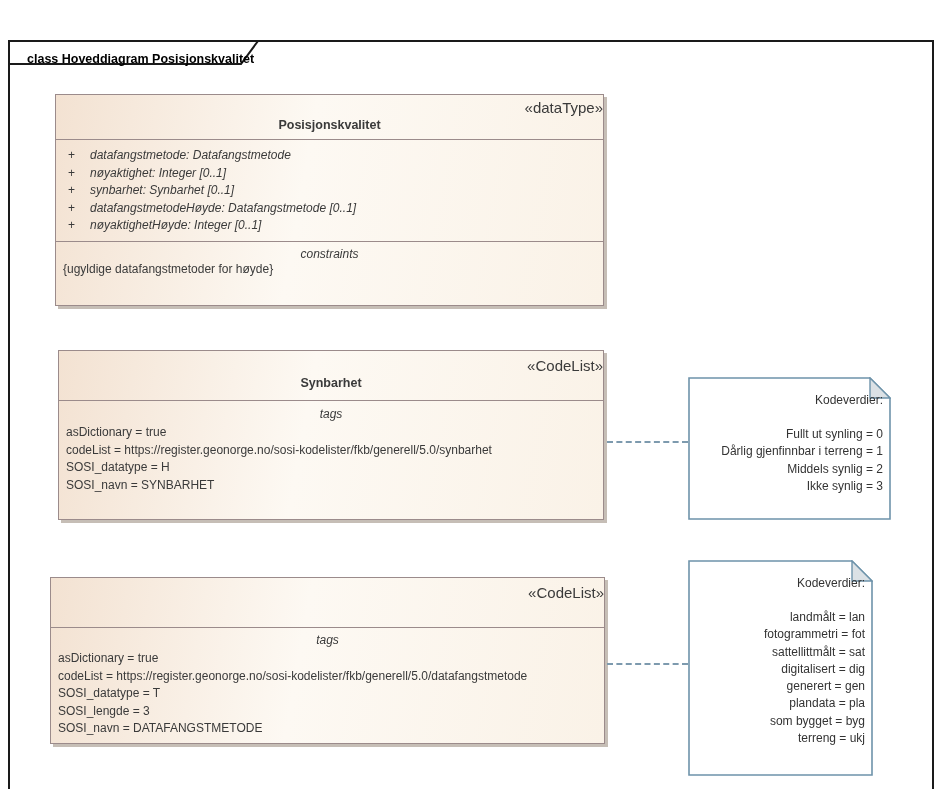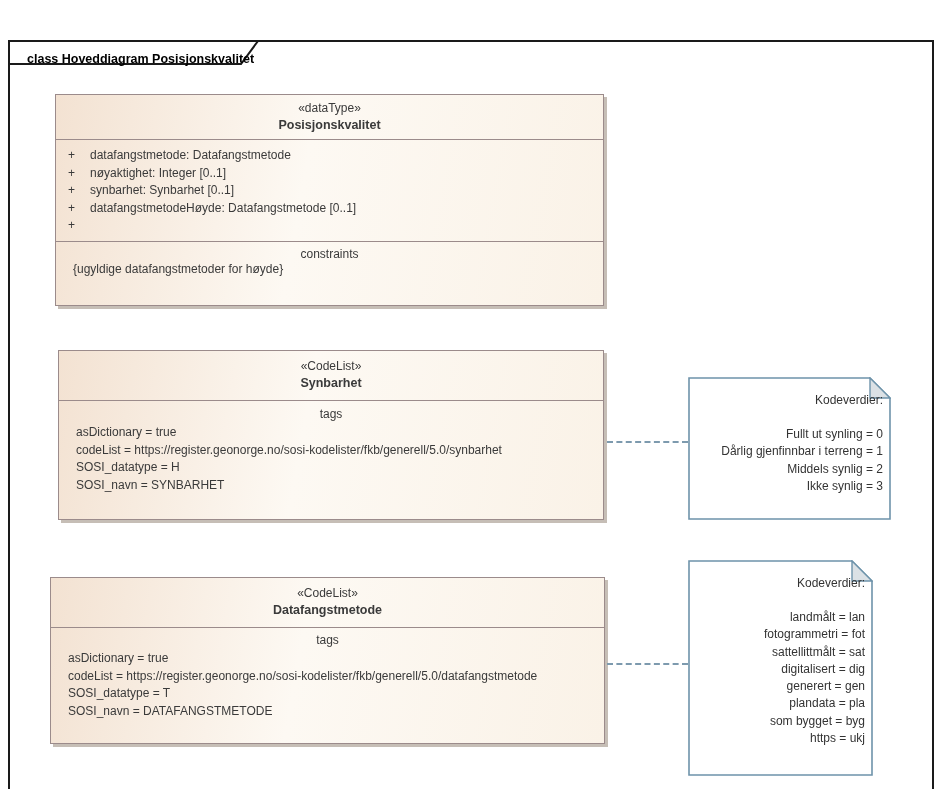--- a/index.html
+++ b/index.html
@@ -17,28 +17,28 @@
     position:absolute; left:19px; top:12px; font-weight:bold; font-size:12.5px;
     color:#000; white-space:nowrap;
   }
   .uml-box {
     position:absolute;
     background:linear-gradient(100deg, #f3e2d2 0%, #fdf9f3 45%, #faf2e7 100%);
     border:1px solid #9b8b8b;
     box-shadow:3px 3px 0 #c6beb6;
   }
   .uml-header { border-bottom:1px solid #9b8b8b; text-align:center; }
-  .stereotype { font-size:12px; line-height:14px; }
+  .stereotype { font-size:15px; line-height:14px;text-align:right; }
   .class-name { font-size:12.5px; font-weight:bold; line-height:16px; margin-top:2px; }
   .attr-section { }
   .attr-row { display:flex; line-height:17.5px; font-size:12px; white-space:nowrap; }
   .attr-vis { flex:none; width:21px; padding-left:12px; }
-  .attr-text { flex:none; padding-left:13px; }
-  .compartment-label { text-align:center; font-size:12px; }
-  .plain-line { padding-left:17px; font-size:12px; line-height:17.5px; white-space:nowrap; }
+  .attr-text { flex:none; padding-left:13px;font-style:italic; }
+  .compartment-label { text-align:center; font-style:italic; font-size:12px; }
+  .plain-line { padding-left:7px; font-size:12px; line-height:17.5px; white-space:nowrap; }
   .constraint-section { border-top:1px solid #9b8b8b; }
   .note { position:absolute; }
   .note-svg { position:absolute; left:0; top:0; }
   .note-body { position:relative; padding:15px 8px 0 13px; font-size:12px; color:#333;text-align:right; }
   .note-title { line-height:17px; margin-bottom:17px; }
   .note-line { line-height:17.3px; white-space:nowrap; }
   .connector { position:absolute; height:0; border-top:2px dashed #7d9aae; }
 </style>
 </head>
 <body>
@@ -71,20 +71,21 @@
       <div class="attr-row">
         <span class="attr-vis">+</span>
         <span class="attr-text">synbarhet: Synbarhet [0..1]</span>
       </div>
       <div class="attr-row">
         <span class="attr-vis">+</span>
         <span class="attr-text">datafangstmetodeHøyde: Datafangstmetode [0..1]</span>
       </div>
       <div class="attr-row">
         <span class="attr-vis">+</span>
+        <span class="attr-text">nøyaktighetHøyde: Integer [0..1]</span>
       </div>
     </div>
     <div class="constraint-section">
       <div class="compartment-label" style="padding-top:5px;">constraints</div>
       <div class="plain-line">{ugyldige datafangstmetoder for høyde}</div>
     </div>
   </div>
 
   <div class="uml-box" style="left:58px; top:318px; width:546px; height:170px;">
     <div class="uml-header" style="height:50px; padding-top:8px;">
@@ -96,27 +97,27 @@
       <div class="plain-line">asDictionary = true</div>
       <div class="plain-line">codeList = https://register.geonorge.no/sosi-kodelister/fkb/generell/5.0/synbarhet</div>
       <div class="plain-line">SOSI_datatype = H</div>
       <div class="plain-line">SOSI_navn = SYNBARHET</div>
     </div>
   </div>
 
   <div class="uml-box" style="left:50px; top:545px; width:555px; height:167px;">
     <div class="uml-header" style="height:50px; padding-top:8px;">
       <div class="stereotype">«CodeList»</div>
-      <div class="class-name">Datafangstmetode</div>
     </div>
     <div>
       <div class="compartment-label" style="padding-top:5px; padding-bottom:3px;">tags</div>
       <div class="plain-line">asDictionary = true</div>
       <div class="plain-line">codeList = https://register.geonorge.no/sosi-kodelister/fkb/generell/5.0/datafangstmetode</div>
       <div class="plain-line">SOSI_datatype = T</div>
+      <div class="plain-line">SOSI_lengde = 3</div>
       <div class="plain-line">SOSI_navn = DATAFANGSTMETODE</div>
     </div>
   </div>
 
   <div class="connector" style="left:607px; top:409px; width:81px;"></div>
   <div class="connector" style="left:607px; top:631px; width:81px;"></div>
 
   <div class="note" style="left:688px; top:345px; width:203px; height:143px;">
     <svg class="note-svg" width="203" height="143" viewBox="0 0 203 143">
       <path d="M1,1 L182,1 L202,21 L202,142 L1,142 Z" fill="#ffffff" stroke="#6e93aa" stroke-width="1.6" stroke-linejoin="miter"></path>
@@ -138,17 +139,17 @@
     </svg>
     <div class="note-body">
       <div class="note-title">Kodeverdier:</div>
       <div class="note-line">landmålt = lan</div>
       <div class="note-line">fotogrammetri = fot</div>
       <div class="note-line">sattellittmålt = sat</div>
       <div class="note-line">digitalisert = dig</div>
       <div class="note-line">generert = gen</div>
       <div class="note-line">plandata = pla</div>
       <div class="note-line">som bygget = byg</div>
-      <div class="note-line">https = ukj</div>
+      <div class="note-line">terreng = ukj</div>
     </div>
   </div>
 
 </div>
 
 </body></html>

